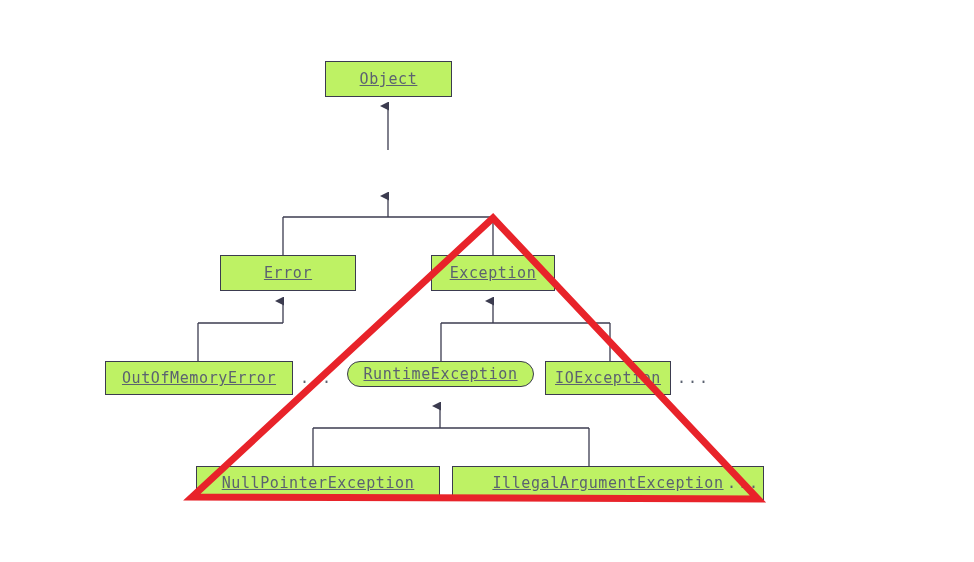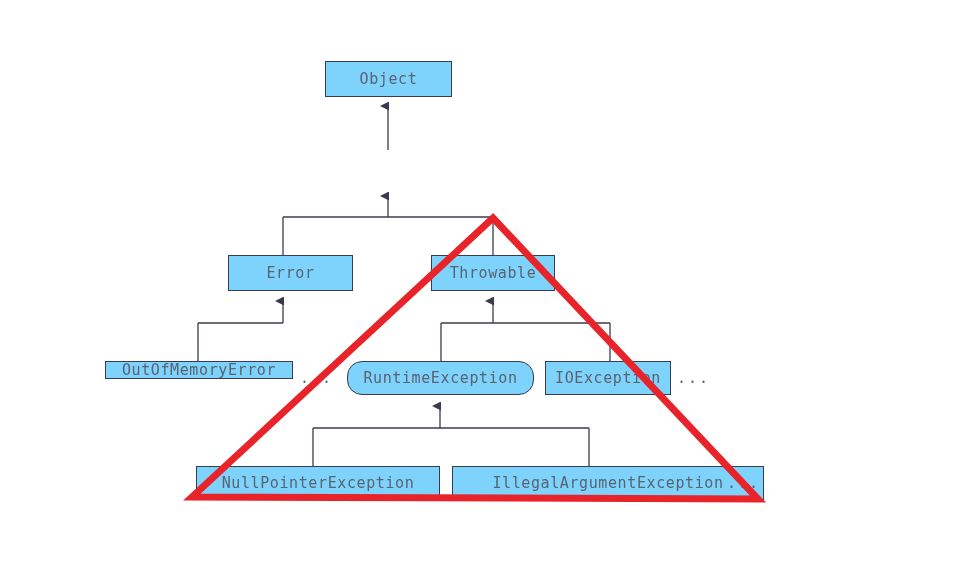--- a/index.html
+++ b/index.html
@@ -14,30 +14,31 @@
     position: relative;
     width: 974px;
     height: 562px;
     background: #ffffff;
     overflow: hidden;
   }
   .node {
     position: absolute;
     box-sizing: border-box;
     border: 1px solid #3b3b4f;
-    background: #7dd3fc;
+    background: #bef264;
     color: #5b6270;
     font-family: "DejaVu Sans Mono", "Liberation Mono", monospace;
     font-size: 15px;
     letter-spacing: 0.6px;
     display: flex;
     align-items: center;
     justify-content: center;
     white-space: nowrap;
     z-index: 3;
+    text-decoration: underline;
   }
   .ellipsis {
     position: absolute;
     color: #5b6270;
     font-family: "DejaVu Sans Mono", "Liberation Mono", monospace;
     font-size: 15px;
     letter-spacing: 2px;
     z-index: 3;
     white-space: nowrap;
   }
@@ -97,24 +98,24 @@
 
     <g>
       <line x1="440" y1="428" x2="440" y2="406" stroke="#3b3b4f" stroke-width="1.3" marker-end="url(#arrowhead)"></line>
       <line x1="313" y1="428" x2="589" y2="428" stroke="#3b3b4f" stroke-width="1.3"></line>
       <line x1="313" y1="428" x2="313" y2="466" stroke="#3b3b4f" stroke-width="1.3"></line>
       <line x1="589" y1="428" x2="589" y2="466" stroke="#3b3b4f" stroke-width="1.3"></line>
     </g>
   </svg>
 
   <div class="node" style="left: 325px; top: 61px; width: 127px; height: 36px;">Object</div>
-  <div class="node" style="left: 220px; top: 255px; width: 125px; height: 36px; margin-left: 8px;">Error</div>
-  <div class="node" style="left: 431px; top: 255px; width: 124px; height: 36px;">Throwable</div>
-  <div class="node" style="left: 105px; top: 361px; width: 188px; height: 18px; text-align: center;">OutOfMemoryError</div>
-  <div class="node" style="left: 347px; top: 361px; width: 187px; height: 34px; border-radius: 15px;">RuntimeException</div>
+  <div class="node" style="left: 220px; top: 255px; width: 136px; height: 36px;">Error</div>
+  <div class="node" style="left: 431px; top: 255px; width: 124px; height: 36px;">Exception</div>
+  <div class="node" style="left: 105px; top: 361px; width: 188px; height: 34px; text-align: center;">OutOfMemoryError</div>
+  <div class="node" style="left: 347px; top: 361px; width: 187px; height: 26px; border-radius: 15px;">RuntimeException</div>
   <div class="node" style="left: 545px; top: 361px; width: 126px; height: 34px;">IOException</div>
   <div class="node" style="left: 196px; top: 466px; width: 244px; height: 34px;">NullPointerException</div>
   <div class="node" style="left: 452px; top: 466px; width: 312px; height: 34px;">IllegalArgumentException</div>
 
   <div class="ellipsis" style="left: 300px; top: 369px;">...</div>
   <div class="ellipsis" style="left: 677px; top: 369px;">...</div>
   <div class="ellipsis" style="left: 727px; top: 474px;">...</div>
 
   <svg id="highlight" viewBox="0 0 974 562" xmlns="http://www.w3.org/2000/svg">
     <polygon id="highlight-tri" fill="none" stroke="#e8232a" stroke-width="7" stroke-linejoin="miter" stroke-linecap="butt" points="493,218 758,499 192,497"></polygon>

